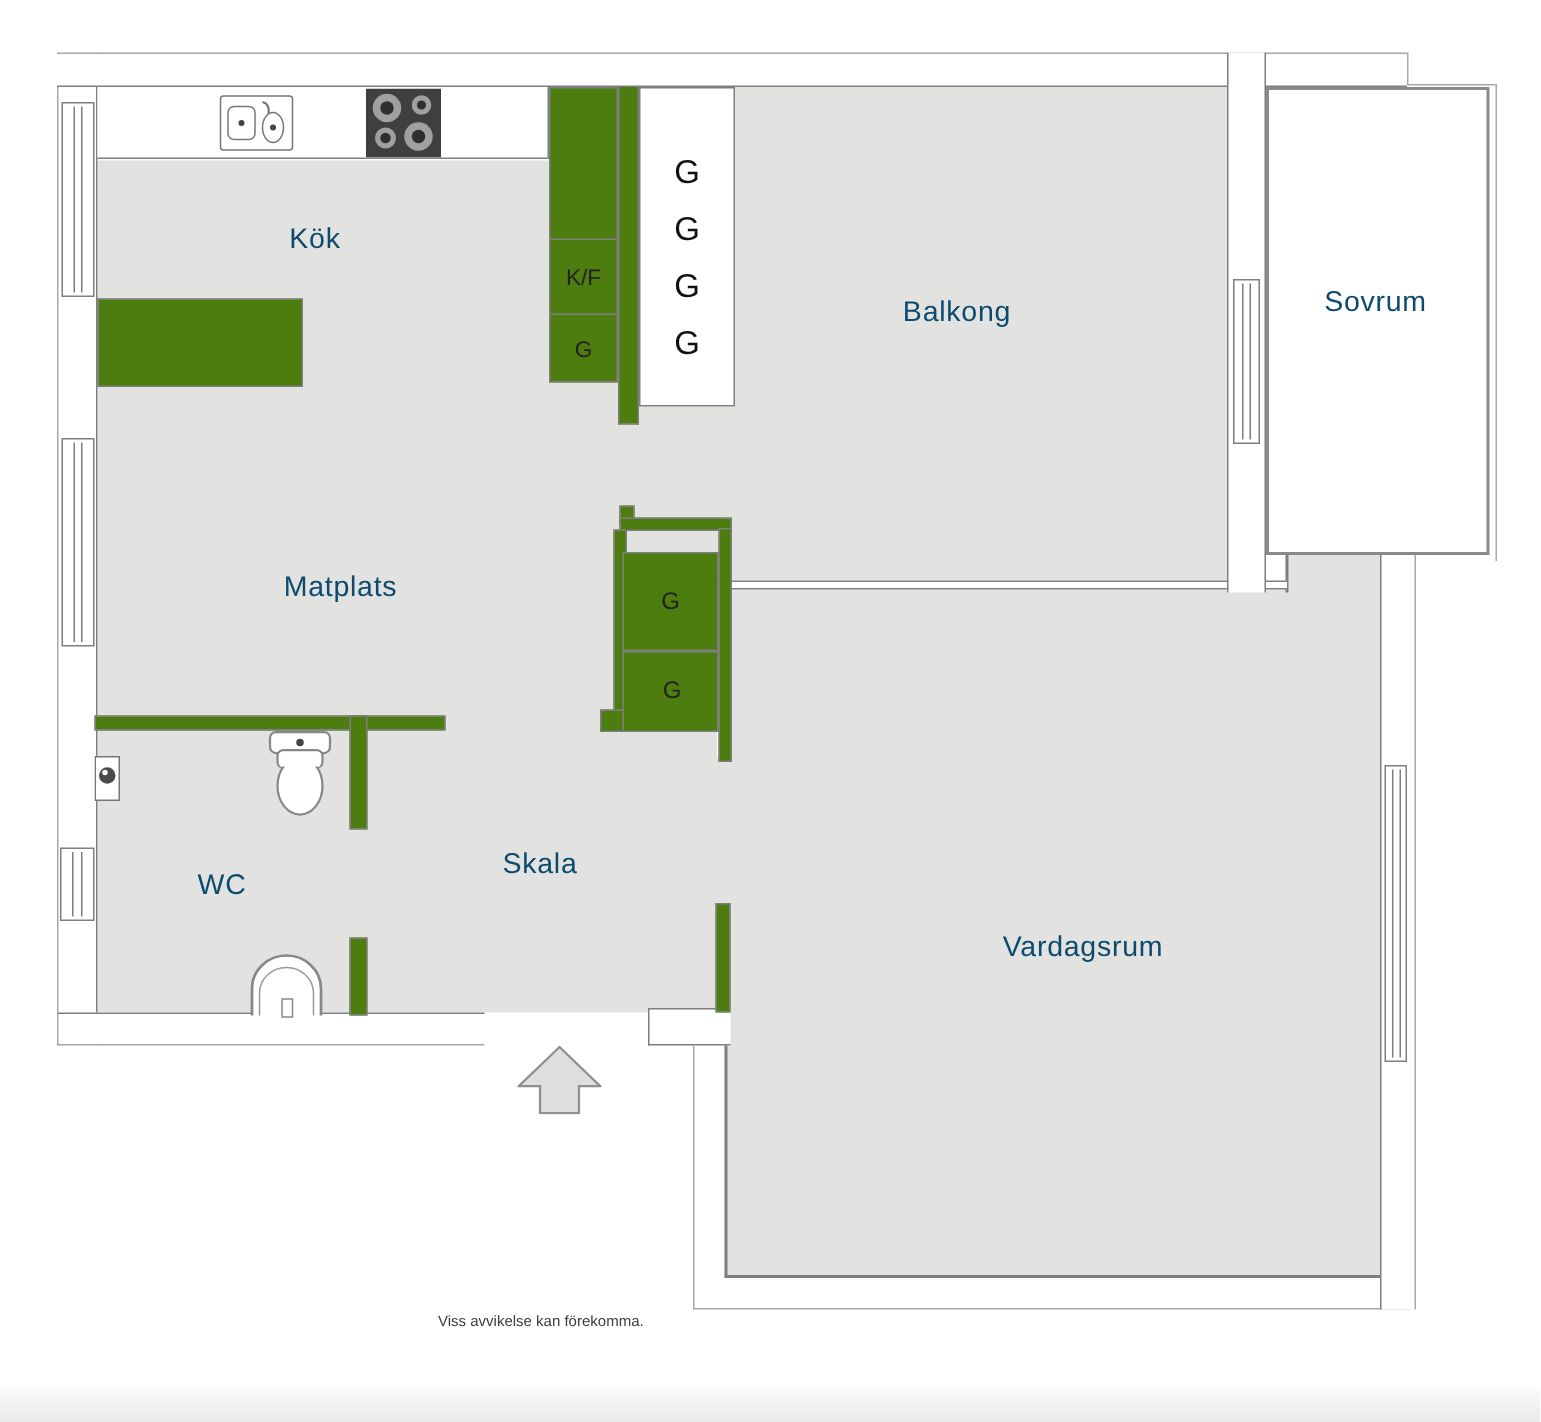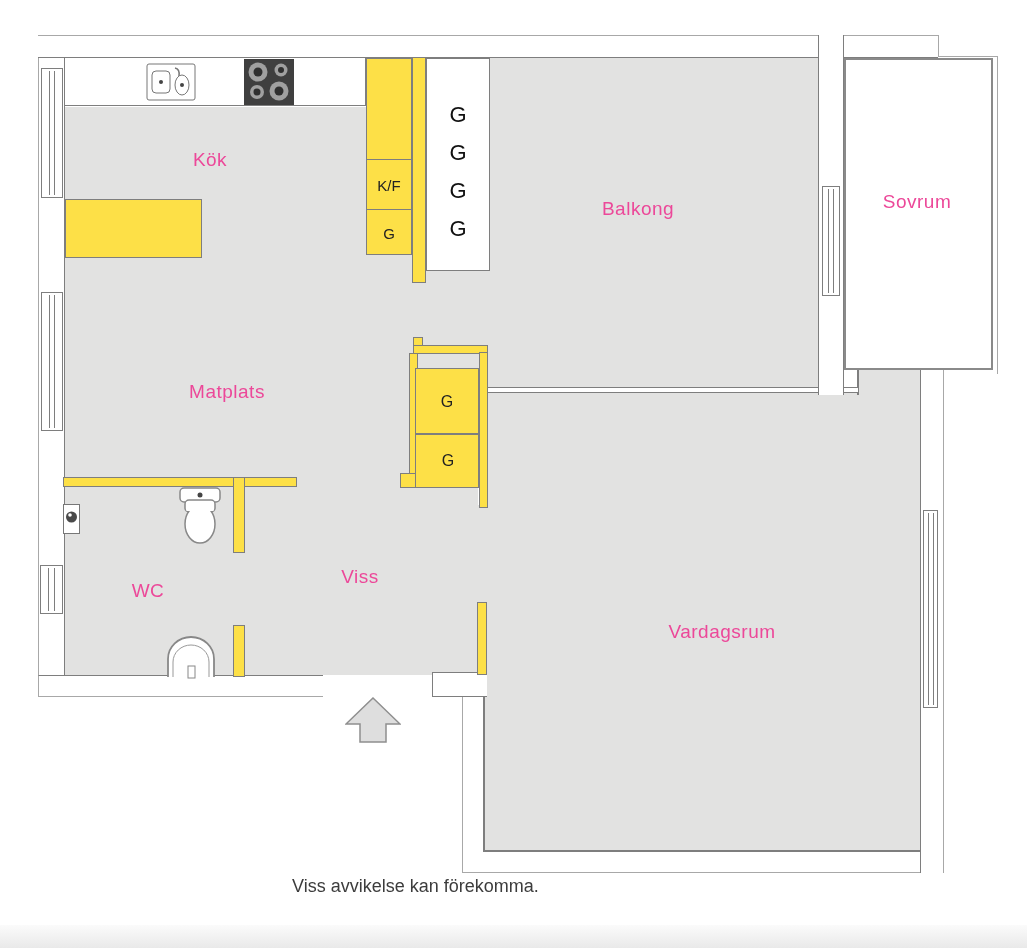--- a/index.html
+++ b/index.html
@@ -1,36 +1,36 @@
 <!DOCTYPE html>
 <html><head>
 <meta charset="utf-8">
 <style>
   html,body{margin:0;padding:0;background:#fff;}
   #plan{position:relative;width:1027px;height:948px;background:#ffffff;overflow:hidden;
         font-family:"Liberation Sans",sans-serif;}
   .abs{position:absolute;box-sizing:border-box;}
   .fill{background:#e2e2e1;}
-  .wall{background:#fde047;border:1px solid #7e7e7e;}
+  .wall{background:#4d7c0f;border:1px solid #7e7e7e;}
   .band{background:#ffffff;}
   .oline{background:#a8a8a8;}
   .win{background:#ffffff;border:1px solid #7e7e7e;}
   .glass{position:absolute;left:50%;width:6px;margin-left:-3px;top:2px;bottom:2px;
          border-left:1px solid #7e7e7e;border-right:1px solid #7e7e7e;box-sizing:border-box;}
   .vline{position:absolute;top:2px;bottom:2px;width:1px;background:#7e7e7e;}
-  .lbl{position:absolute;transform:translate(-50%,-50%);color:#ec4899;font-size:19px;
+  .lbl{position:absolute;transform:translate(-50%,-50%);color:#0c4a6e;font-size:19px;
        white-space:nowrap;letter-spacing:0.5px;}
   .lbl-sm{position:absolute;transform:translate(-50%,-50%);color:#222;font-size:16px;white-space:nowrap;}
   .gcol{position:absolute;left:426px;top:58px;width:62px;height:197px;background:#fff;
         border:1px solid #7e7e7e;display:flex;flex-direction:column;align-items:center;
         justify-content:center;padding-top:14px;}
   .gcol span{font-size:22px;line-height:38px;color:#111;}
   .cell{position:absolute;left:0;right:0;border-top:1px solid #7e7e7e;display:flex;
         align-items:center;justify-content:center;font-size:15px;color:#222;}
-  .disc{position:absolute;color:#3c3c3c;font-size:18px;white-space:nowrap;}
+  .disc{position:absolute;color:#3c3c3c;font-size:10px;white-space:nowrap;}
   .footerband{position:absolute;left:0;top:925px;width:1027px;height:23px;
         background:linear-gradient(180deg,#fbfbfb,#e9e9e9);}
 </style>
 </head>
 <body>
 
 <div id="plan">
 
   <div class="abs fill" style="left:65px;top:107px;width:353px;height:371px;"></div>
   <div class="abs fill" style="left:65px;top:478px;width:413px;height:197px;"></div>
@@ -146,21 +146,21 @@
   </svg>
   <svg class="abs" style="left:345px;top:697px;" width="56" height="46" viewBox="0 0 56 46">
     <polygon points="28,1 55,27 41,27 41,45 15,45 15,27 1,27" fill="#dedede" stroke="#8f8f8f" stroke-width="1.5"></polygon>
   </svg>
 
   <div class="lbl" style="left:210px;top:160px;">Kök</div>
   <div class="lbl" style="left:638px;top:209px;">Balkong</div>
   <div class="lbl" style="left:917px;top:202px;">Sovrum</div>
   <div class="lbl" style="left:227px;top:392px;">Matplats</div>
   <div class="lbl" style="left:148px;top:591px;">WC</div>
-  <div class="lbl" style="left:360px;top:577px;">Viss</div>
+  <div class="lbl" style="left:360px;top:577px;">Skala</div>
   <div class="lbl" style="left:722px;top:632px;">Vardagsrum</div>
   <div class="lbl-sm" style="left:447px;top:402px;">G</div>
   <div class="lbl-sm" style="left:448px;top:461px;">G</div>
 
   <div class="disc" style="left:292px;top:876px;">Viss avvikelse kan förekomma.</div>
 
   <div class="footerband"></div>
 </div>
 
 </body></html>

